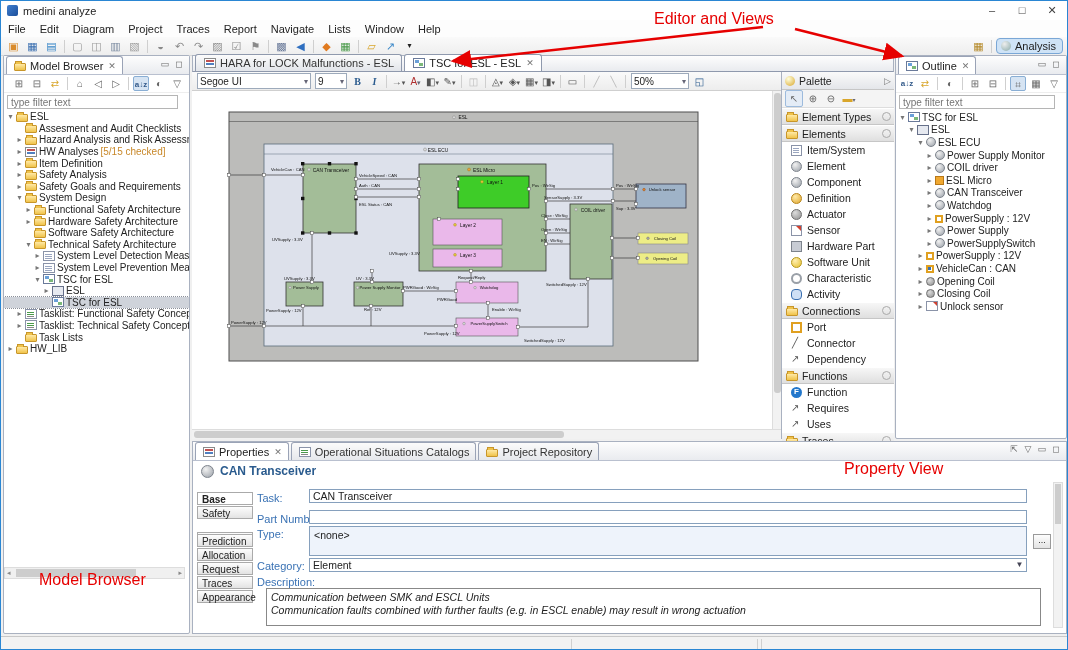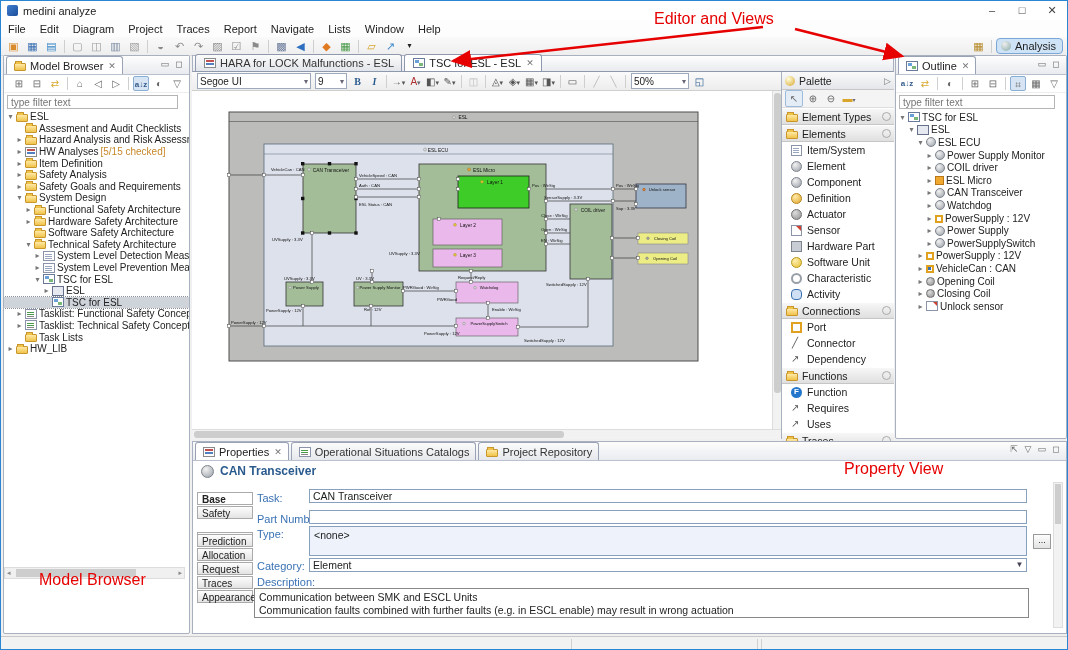--- a/index.html
+++ b/index.html
@@ -845,21 +845,21 @@
     <input class="finput" style="left: 116px; top: 47px; width: 718px;" value="CAN Transceiver">
     <span class="flabel" style="left:64px;top:71px;">Part Number:</span>
     <input class="finput" style="left: 116px; top: 68px; width: 718px;" value="">
     <span class="flabel" style="left:64px;top:86px;">Type:</span>
     <div id="type-box" style="left:116px;top:84px;width:718px;height:30px;">&lt;none&gt;</div>
     <div id="dots-btn" style="left:840px;top:92px;">...</div>
     <span class="flabel" style="left:64px;top:118px;">Category:</span>
     <input class="finput" style="left: 116px; top: 116px; width: 718px;" value="Element">
     <span id="cat-arrow" style="left:820px;top:117px;">▼</span>
     <span class="flabel" style="left:64px;top:134px;">Description:</span>
-    <div id="desc-box" style="left:61px;top:146px;width:775px;height:30px;">
+    <div id="desc-box" style="left:73px;top:146px;width:775px;height:38px;font-style:italic;">
       <div>Communication between SMK and ESCL Units</div>
       <div>Communication faults combined with further faults (e.g.  in ESCL enable) may result in wrong actuation</div>
     </div>
     <div id="prop-scroll">
         <div class="thumb"></div>
       </div>
   </div>
 
   <div id="statusbar">
     <span class="statsep" style="left:570px;"></span>

